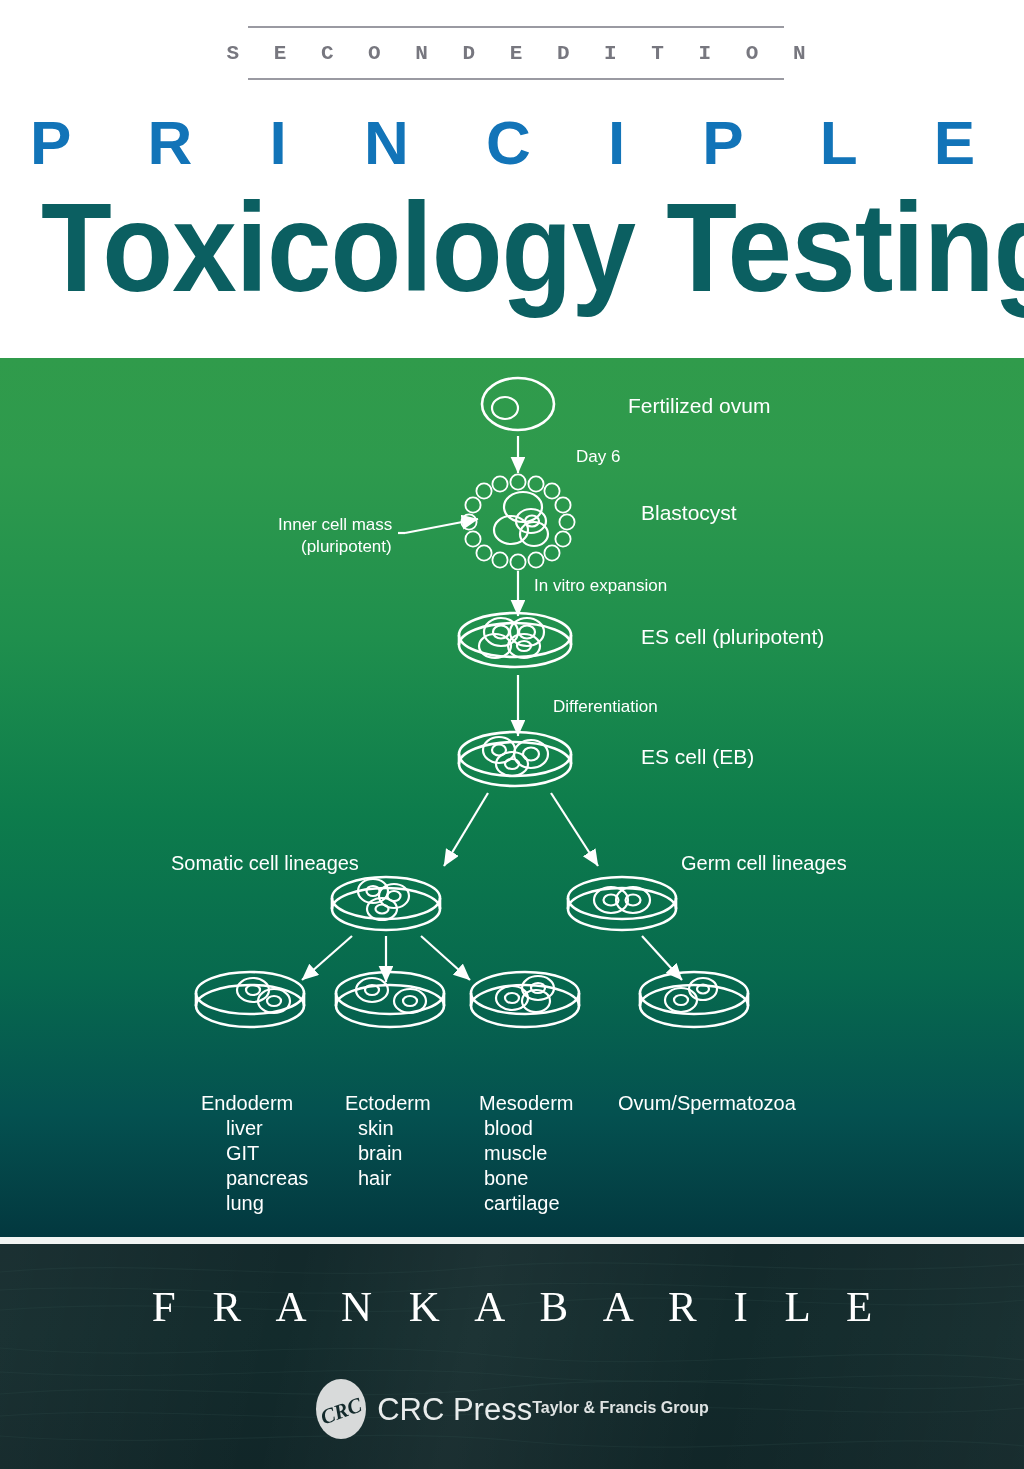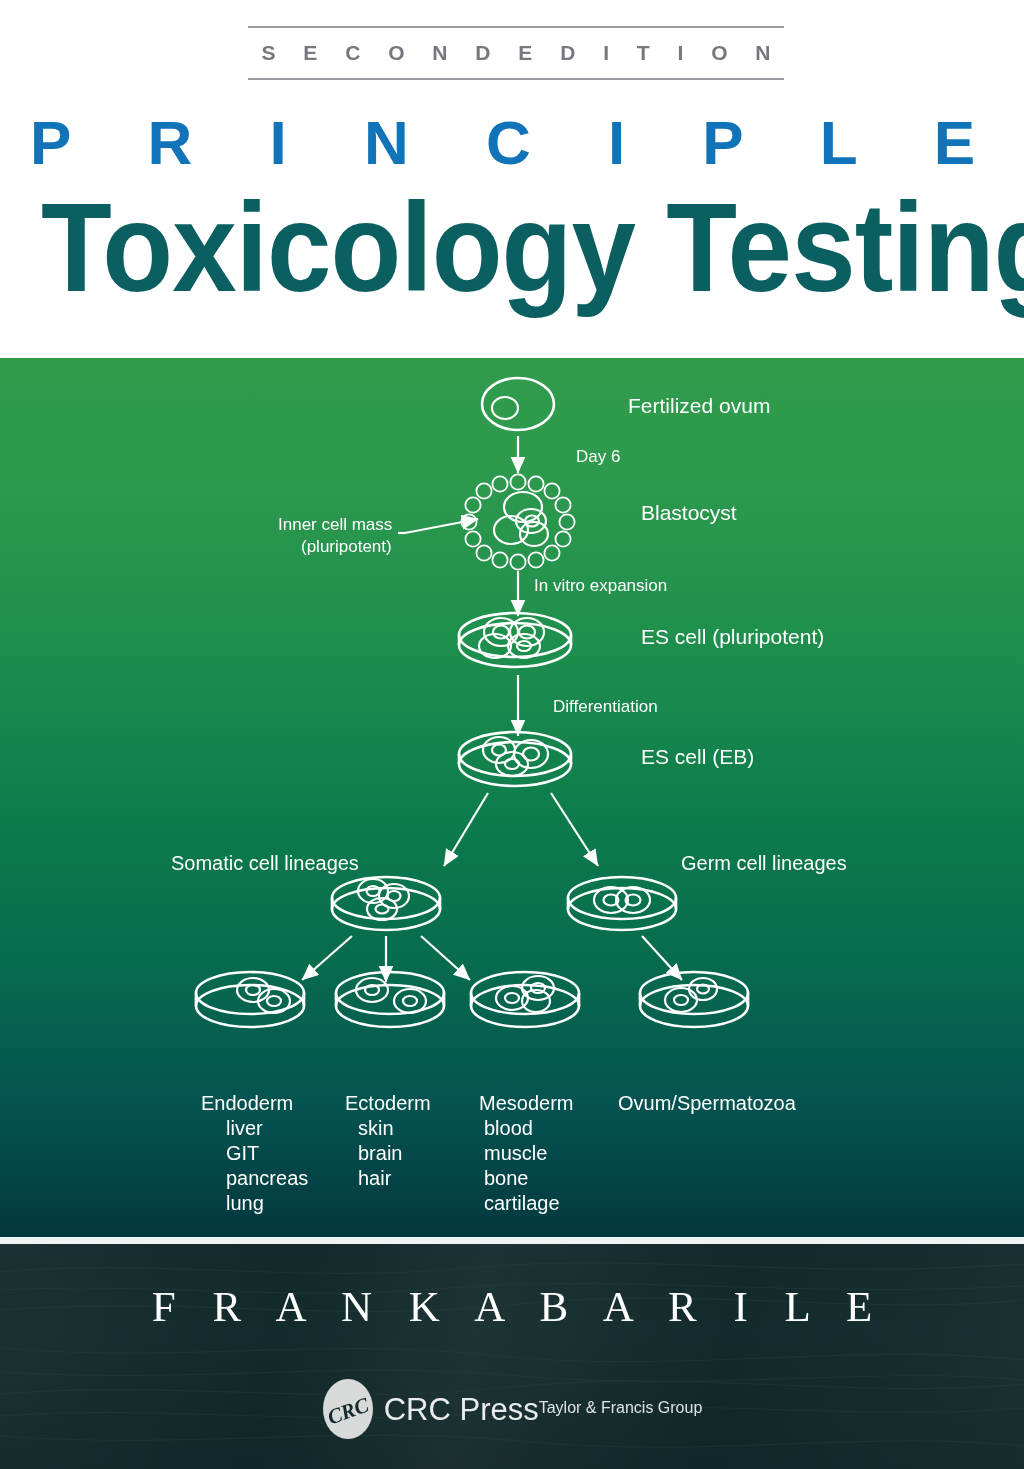--- a/index.html
+++ b/index.html
@@ -33,21 +33,21 @@
     top: 26px;
     width: 536px;
     height: 50px;
     border-top: 2px solid #9a9aa2;
     border-bottom: 2px solid #9a9aa2;
     display: flex;
     align-items: center;
     justify-content: center;
   }
   #edition-label {
-    font-family: Liberation Sans, sans-serif;
+    font-family: Liberation Mono, monospace;
     font-size: 21px;
     font-weight: bold;
     letter-spacing: 11px;
     color: #77777f;
     text-indent: 11px;
     white-space: nowrap;
   }
 
   #principles-line {
     position: absolute;
@@ -188,20 +188,21 @@
     color: #e9ecec;
     letter-spacing: 0px;
     white-space: nowrap;
   }
   #pub-sub {
     font-family: "Liberation Sans", sans-serif;
     font-size: 16px;
     color: #dfe3e3;
     margin-top: 6px;
     white-space: nowrap;
+    font-weight: bold;
   }
 </style>
 </head>
 <body>
 
 <div id="cover">
 
   <div id="title-block">
 
     <div id="edition-band">

